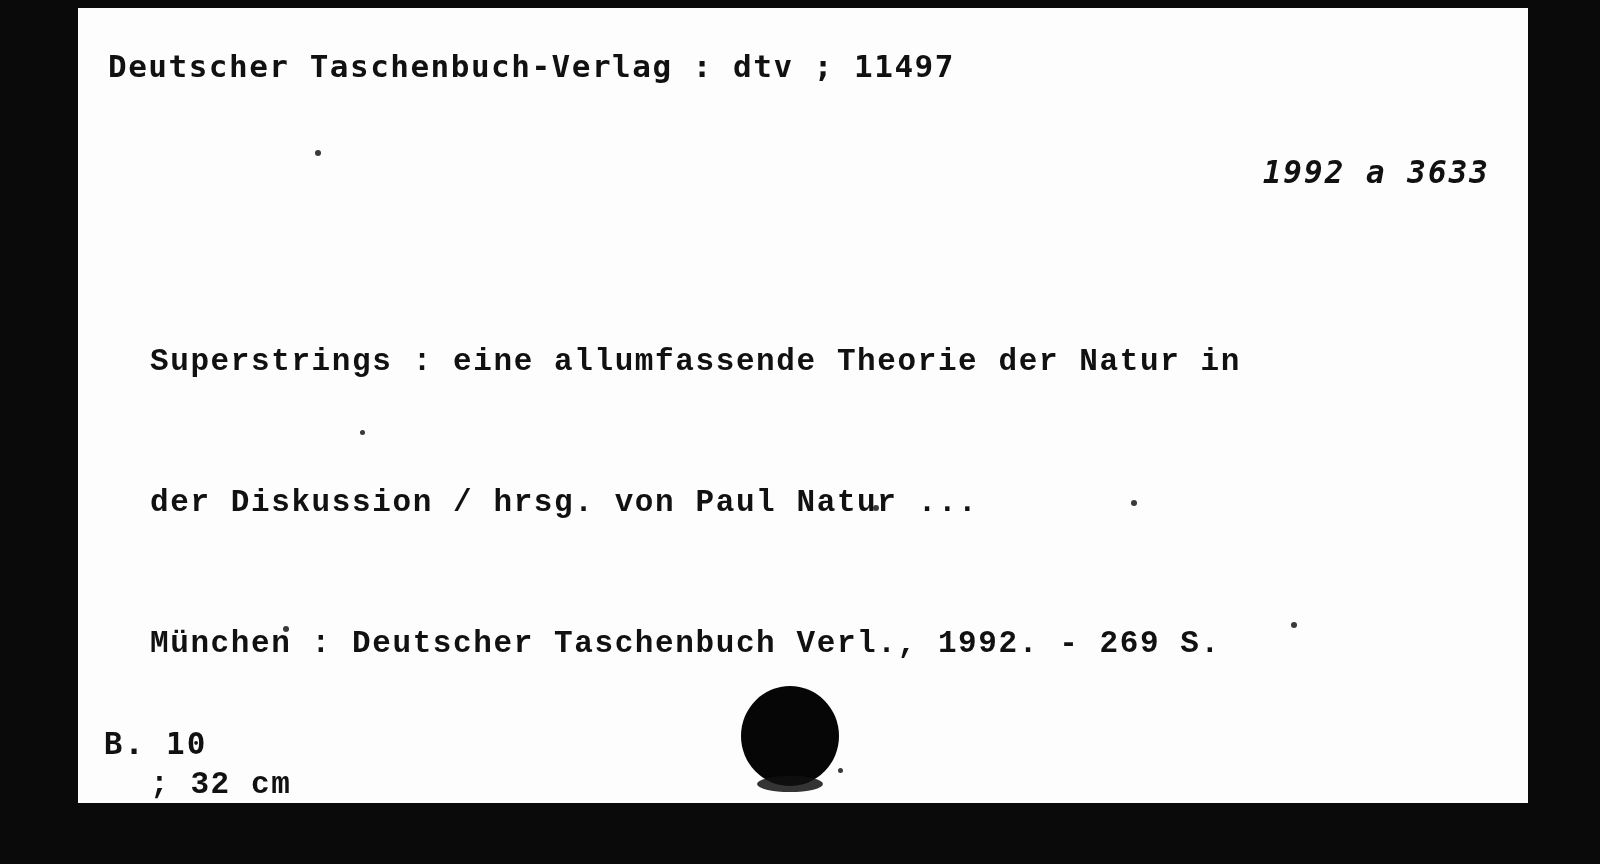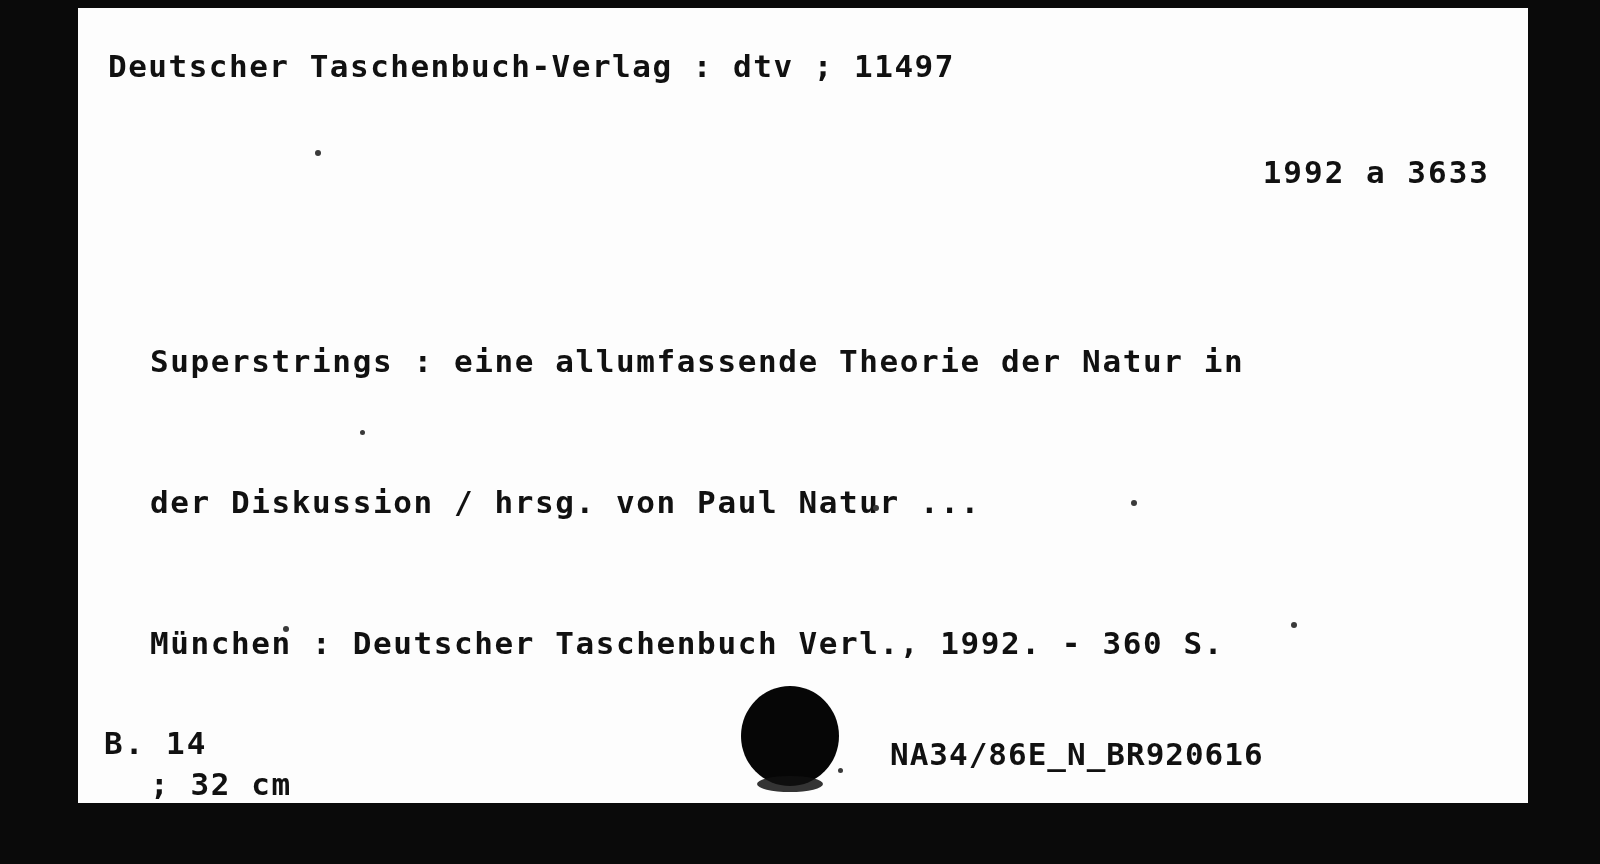--- a/index.html
+++ b/index.html
@@ -52,37 +52,39 @@
     left: 30px;
     top: 40px;
     font-size: 31px;
   }
 
   .accession {
     right: 38px;
     top: 146px;
     font-size: 31px;
     letter-spacing: 2px;
+    font-style: italic;
   }
 
   .body-block {
     position: absolute;
     left: 72px;
     top: 236px;
     font-size: 31px;
     line-height: 47px;
     color: #111111;
     font-weight: 700;
     letter-spacing: 1.6px;
     white-space: pre;
   }
 
   .body-block .body-line {
     display: block;
     white-space: pre;
+    font-family: Liberation Mono, monospace;
   }
 
   .shelf-mark {
     left: 26px;
     bottom: 42px;
     font-size: 31px;
     letter-spacing: 2px;
   }
 
   .barcode-id {
@@ -133,32 +135,31 @@
   <div class="card">
     <div class="card-inner">
 
       <div class="line header-line">Deutscher Taschenbuch-Verlag : dtv ; 11497</div>
 
       <div class="line accession">1992 a 3633</div>
 
       <div class="body-block">
         <span class="body-line">Superstrings : eine allumfassende Theorie der Natur in</span>
         <span class="body-line">der Diskussion / hrsg. von Paul Natur ...</span>
-        <span class="body-line">München : Deutscher Taschenbuch Verl., 1992. - 360 S.</span>
+        <span class="body-line">München : Deutscher Taschenbuch Verl., 1992. - 269 S.</span>
         <span class="body-line">; 32 cm</span>
         
         
       </div>
 
       <div class="punch-hole"></div>
       <div class="punch-hole-shadow"></div>
 
-      <div class="line barcode-id">NA34/86E_N_BR920616</div>
 
-      <div class="line shelf-mark">B. 14</div>
+      <div class="line shelf-mark">B. 10</div>
 
       <div class="speck s1"></div>
       <div class="speck s2"></div>
       <div class="speck s3"></div>
       <div class="speck s4"></div>
       <div class="speck s5"></div>
       <div class="speck s6"></div>
       <div class="speck s7"></div>
 
     </div>

